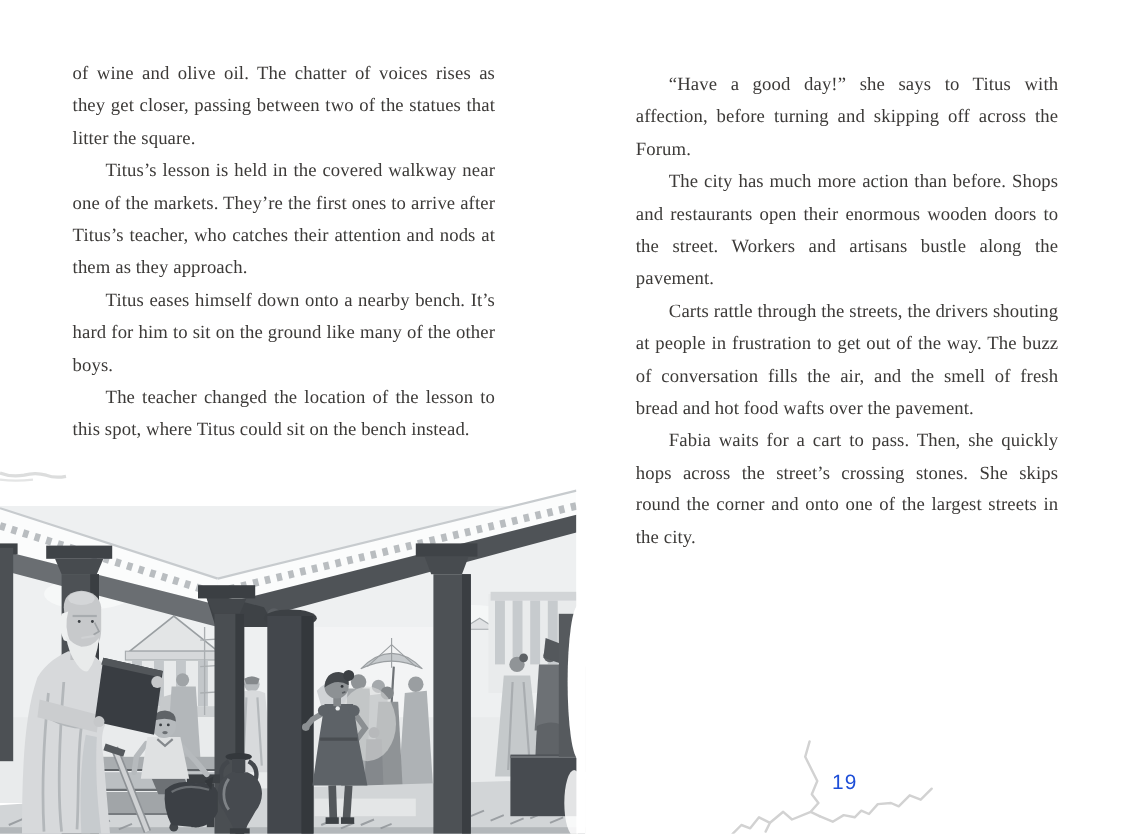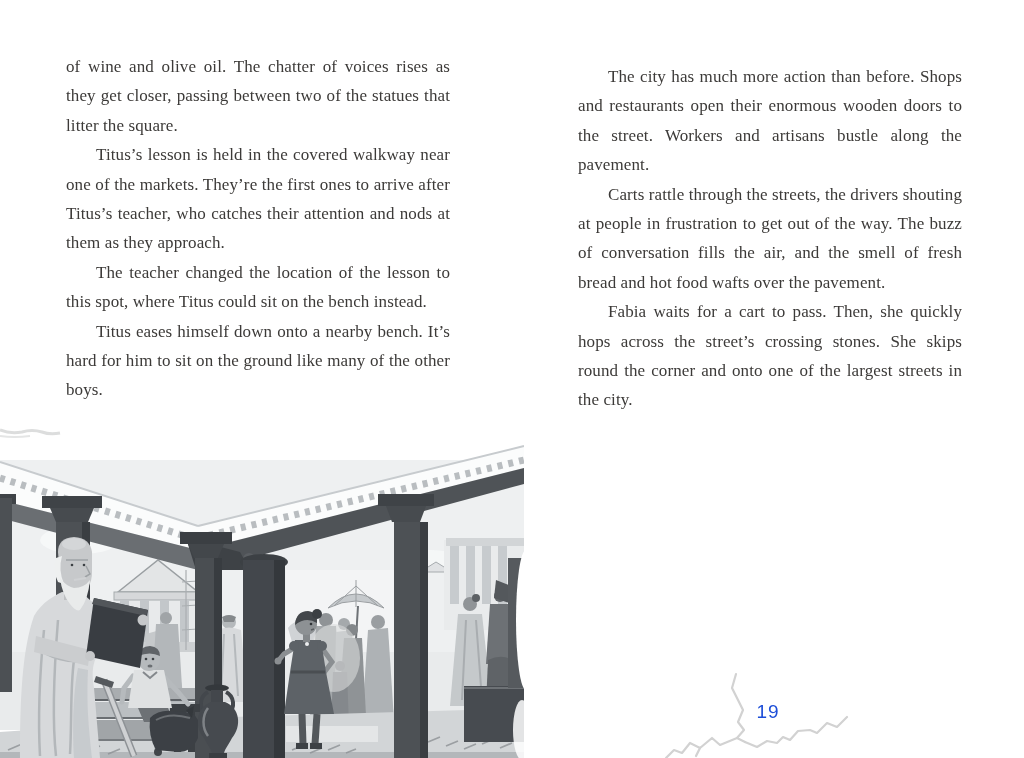--- a/index.html
+++ b/index.html
@@ -24,25 +24,26 @@
     letter-spacing:1px;
   }
   #crack-doodle{position:absolute;left:650px;top:660px;width:220px;height:98px;}
 </style>
 </head>
 <body>
 
 <div id="left-text" class="page-text">
     <p>of wine and olive oil. The chatter of voices rises as they get closer, passing between two of the statues that litter the square.</p>
     <p class="indent">Titus’s lesson is held in the covered walkway near one of the markets. They’re the first ones to arrive after Titus’s teacher, who catches their attention and nods at them as they approach.</p>
+    <p class="indent">Titus eases himself down onto a nearby bench. It’s hard for him to sit on the ground like many of the other boys.</p>
     <p class="indent">The teacher changed the location of the lesson to this spot, where Titus could sit on the bench instead.</p>
-    <p class="indent">Titus eases himself down onto a nearby bench. It’s hard for him to sit on the ground like many of the other boys.</p>
   </div>
 
 <div id="right-text" class="page-text">
+    <p class="indent">“Have a good day!” she says to Titus with affection, before turning and skipping off across the Forum.</p>
     <p class="indent">The city has much more action than before. Shops and restaurants open their enormous wooden doors to the street. Workers and artisans bustle along the pavement.</p>
     <p class="indent">Carts rattle through the streets, the drivers shouting at people in frustration to get out of the way. The buzz of conversation fills the air, and the smell of fresh bread and hot food wafts over the pavement.</p>
     <p class="indent">Fabia waits for a cart to pass. Then, she quickly hops across the street’s crossing stones. She skips round the corner and onto one of the largest streets in the city.</p>
   </div>
 
 <div id="page-number">19</div>
 
 <svg id="crack-doodle" viewBox="0 0 220 98" aria-hidden="true">
   <g fill="none" stroke="#d2d2d2" stroke-width="2.2" stroke-linejoin="round" stroke-linecap="round">
     <path d="M86,14 L82,28 L93,50 L88,62 L94,70 L87,78 L95,82"></path>

